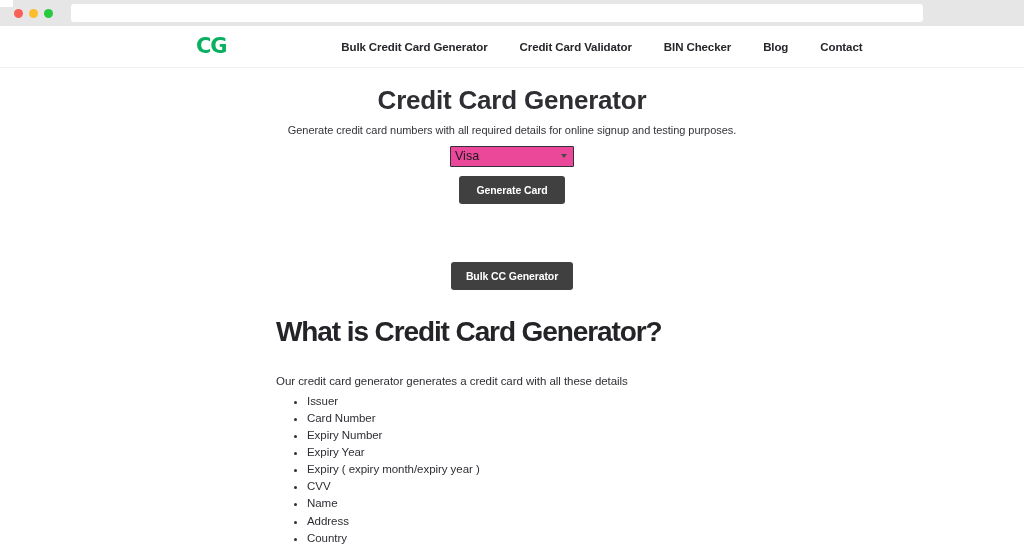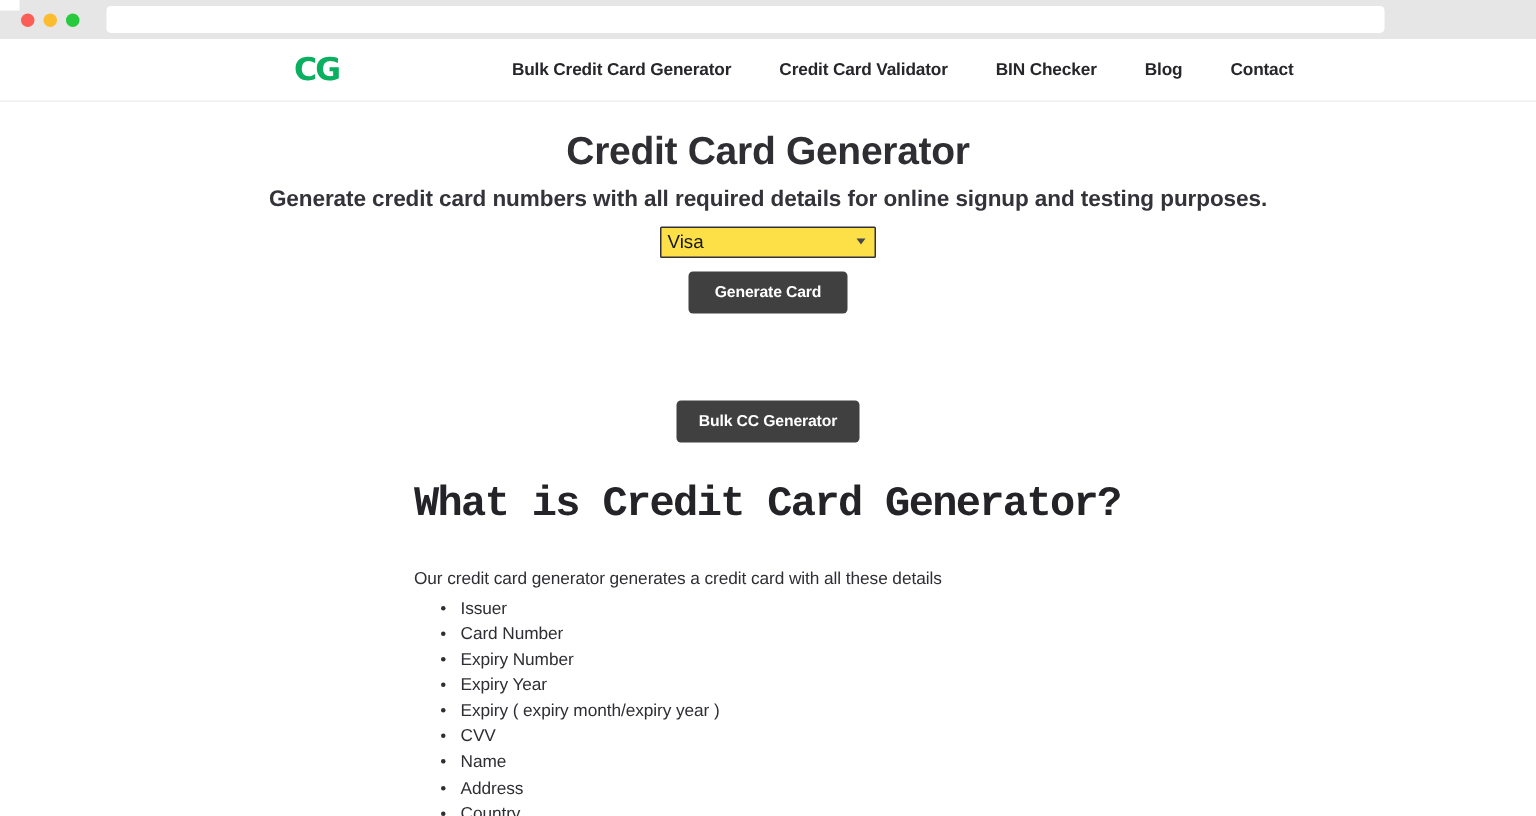--- a/index.html
+++ b/index.html
@@ -105,35 +105,35 @@
     padding-top: 16px;
   }
   .hero-title {
     font-size: 26px;
     font-weight: 700;
     color: #2f2f33;
     letter-spacing: -0.2px;
     line-height: 1.25;
   }
   .hero-sub {
-    font-size: 15px;
-    font-weight: 700;
+    font-size: 11px;
+    font-weight: 400;
     color: #33333a;
     margin-top: 7px;
     letter-spacing: -0.05px;
   }
 
   .card-select {
     margin-top: 10px;
-    width: 144px;
+    width: 124px;
     height: 21px;
     font-family: "Liberation Sans", sans-serif;
     font-size: 12.5px;
     color: #16161a;
-    background: #fde047;
+    background: #ec4899;
     border: 1px solid #313137;
     border-radius: 1px;
     padding: 0 4px;
     display: inline-flex;
     align-items: center;
     justify-content: space-between;
     text-align: left;
     cursor: pointer;
     position: relative;
   }
@@ -164,21 +164,21 @@
   }
   .btn-bulk {
     margin-top: 58px;
     padding: 8px 15px;
   }
   .article-wrap {
     width: 1024px;
     padding-left: 276px;
   }
   .section-title {
-    font-family: Liberation Mono, monospace;
+    font-family: Liberation Sans, sans-serif;
     font-size: 28px;
     font-weight: 700;
     color: #232328;
     letter-spacing: -1.1px;
     margin-top: 25px;
     line-height: 1.2;
   }
   .para {
     font-size: 11.5px;
     color: #2e2e34;

